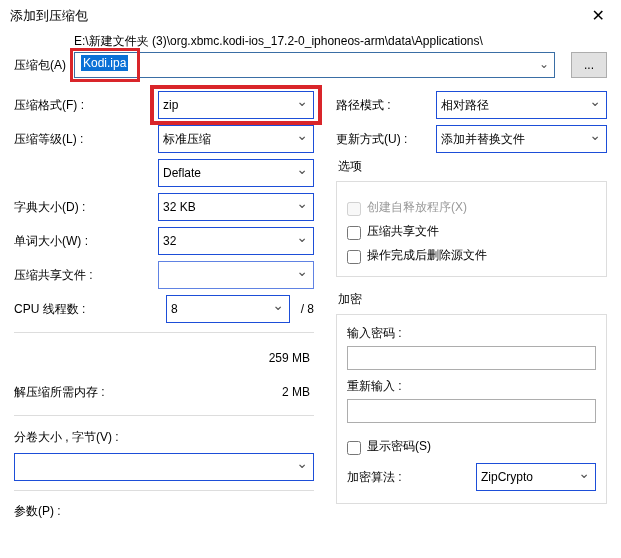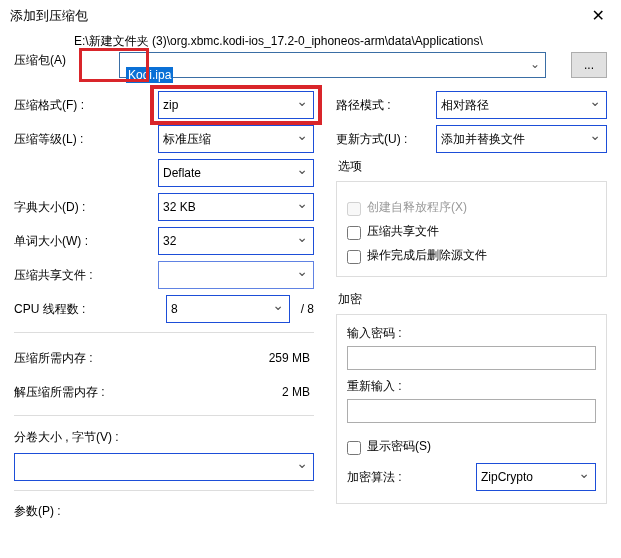--- a/index.html
+++ b/index.html
@@ -2,24 +2,24 @@
 <html><head>
 <meta charset="utf-8">
 <style>
 * { box-sizing: border-box; margin: 0; padding: 0; font-family: "Microsoft YaHei", "SimSun", sans-serif; font-size: 12px; }
 body { background: #fff; width: 621px; height: 558px; position: relative; }
 .titlebar { display: flex; justify-content: space-between; align-items: center; padding: 6px 10px 4px 10px; }
 .title { font-size: 13px; }
 .close { font-size: 16px; padding: 0 6px; cursor: pointer; }
 .content { padding: 4px 14px 10px 14px; display: flex; flex-direction: column; }
 .path-row { padding-left: 60px; padding-bottom: 2px; color: #000; }
-.archive-row { display: flex; gap: 15px; margin-bottom: 10px; }
+.archive-row { display: flex; align-items: center; gap: 6px; margin-bottom: 10px; }
 .archive-row .lbl { width: 54px; }
 .archive-input-wrap { position: relative; flex: 1; display: flex; align-items: center; }
-.archive-input { width: 100%; height: 26px; border: 1px solid #3a6ea5; padding: 12px 20px 0 4px; margin-left: 36px; }
+.archive-input { width: 100%; height: 26px; border: 1px solid #3a6ea5; padding: 0 20px 0 4px; }
 .archive-input .sel { background: #0a70d6; color: #fff; padding: 1px 2px; display: inline-block; margin: 2px 0 0 2px; }
 .red-box-a { position: absolute; border: 3px solid #d9252a; top: -4px; left: -4px; width: 70px; height: 34px; pointer-events: none; }
 .dd-arrow { position: absolute; right: 6px; top: 5px; font-size: 12px; color: #555; }
 .browse-btn { width: 36px; height: 26px; border: 1px solid #adadad; background: #e1e1e1; margin-left: 10px; cursor: pointer; }
 .cols { display: flex; gap: 22px; }
 .col { flex: 1; display: flex; flex-direction: column; }
 .row { display: flex; align-items: center; height: 34px; }
 .row .lbl { width: 112px; }
 .sel-box { position: relative; flex: 1; }
 select.ctl { width: 100%; height: 28px; border: 1px solid #1d4ed8; background: #fff; padding: 0 4px; -webkit-appearance: none; appearance: none; }
@@ -104,21 +104,20 @@
       </div>
       <div class="row">
         <span class="lbl">CPU 线程数 :</span>
         <div class="sel-box" style="flex:0 0 124px;margin-left:auto">
           <select class="ctl"><option>8</option></select>
         </div>
         <span class="slash8">/ 8</span>
       </div>
       <hr class="sep">
       <div class="row">
-        <span class="lbl" style="width:150px">压缩所需内存 :</span>
         <span class="val-right">259 MB</span>
       </div>
       <div class="row">
         <span class="lbl" style="width:150px">解压缩所需内存 :</span>
         <span class="val-right">2 MB</span>
       </div>
       <hr class="sep">
       <div class="row" style="height:26px">
         <span class="lbl" style="width:auto">分卷大小 , 字节(V) :</span>
       </div>

